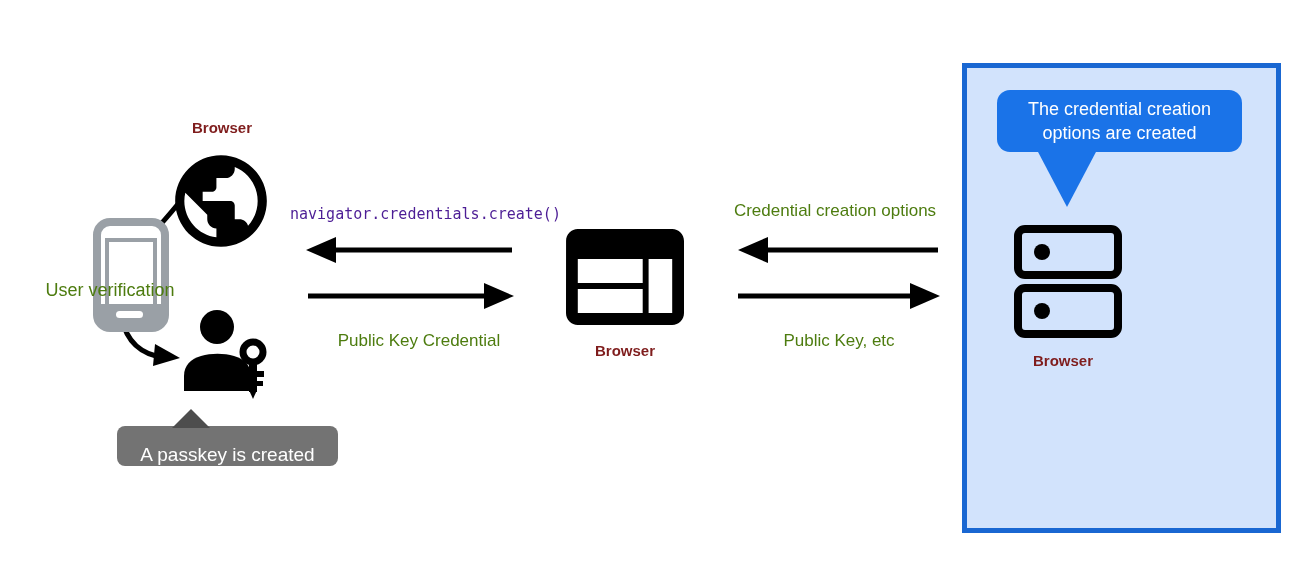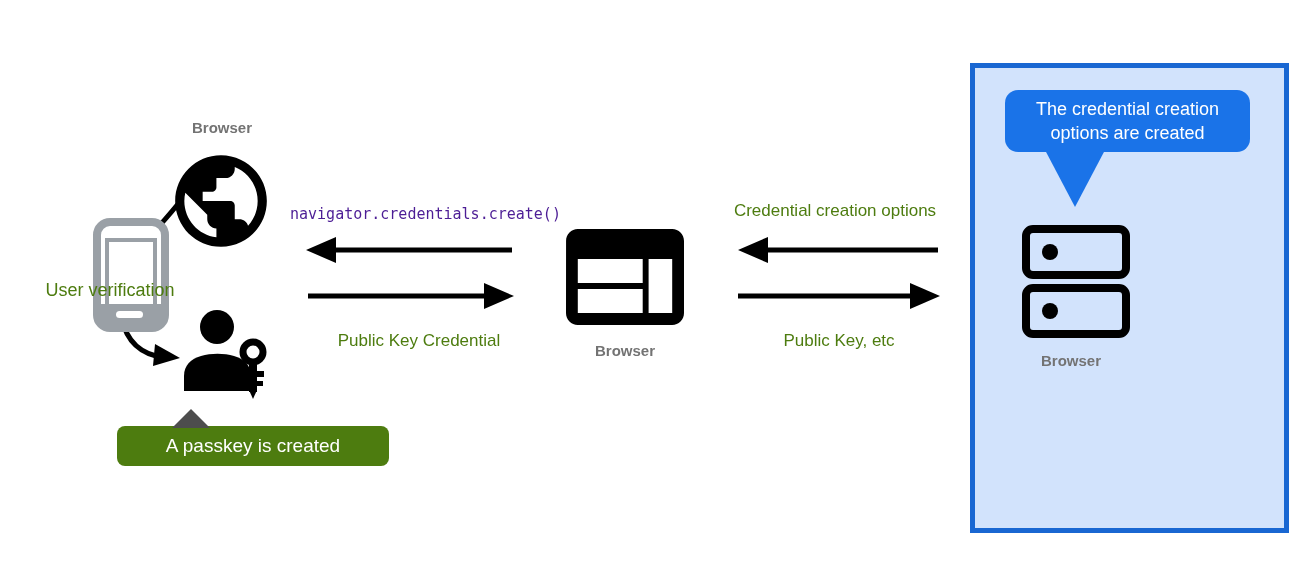--- a/index.html
+++ b/index.html
@@ -2,40 +2,40 @@
 <html><head>
 <meta charset="utf-8">
 <style>
   html,body{margin:0;padding:0;background:#fff;}
   #canvas{
     position:relative;width:1310px;height:568px;background:#ffffff;overflow:hidden;
     font-family:"Liberation Sans",sans-serif;color:#202124;
   }
   .abs{position:absolute;}
   .lbl{white-space:nowrap;}
-  .node-label{font-weight:700;font-size:15px;text-align:center;color:#737373;}
+  .node-label{font-weight:700;font-size:15px;text-align:center;color:#7f1d1d;}
   .msg-label{font-size:17px;text-align:center;color:#4d7c0f;}
   .code-label{font-family:"DejaVu Sans Mono",monospace;font-size:15px;color:#4c1d95;}
   svg{display:block;}
 
   
   .tooltip-dark{
-    left:117px;top:426px;width:272px;height:40px;background:#4d7c0f;border-radius:8px;
-    color:#fff;font-size:19px;display:flex;align-items:center;justify-content:center;
+    left:117px;top:426px;width:221px;height:40px;background:#737373;border-radius:8px;
+    color:#fff;font-size:19px;display:flex;align-items:flex-end;justify-content:center;
   }
   .tooltip-dark .tail{
     position:absolute;top:-17px;left:55px;width:0;height:0;
     border-left:19px solid transparent;border-right:19px solid transparent;
     border-bottom:19px solid #4d4d4d;
   }
 
   
   .rp-panel{
     left:962px;top:63px;width:319px;height:470px;box-sizing:border-box;
-    background:#d2e3fc;border:5px solid #1967d2;margin-left:8px;
+    background:#d2e3fc;border:5px solid #1967d2;
   }
   .bubble{
     position:absolute;background:#1a73e8;border-radius:13px;color:#fff;font-size:18px;
     line-height:1.35;display:flex;align-items:center;justify-content:center;text-align:center;
   }
   .bubble-top{left:30px;top:22px;width:245px;height:62px;}
   .bubble-bottom{left:32px;top:384px;width:243px;height:60px;}
   .bubble-top .tail{
     position:absolute;top:60px;left:40px;width:0;height:0;
     border-left:30px solid transparent;border-right:30px solid transparent;

